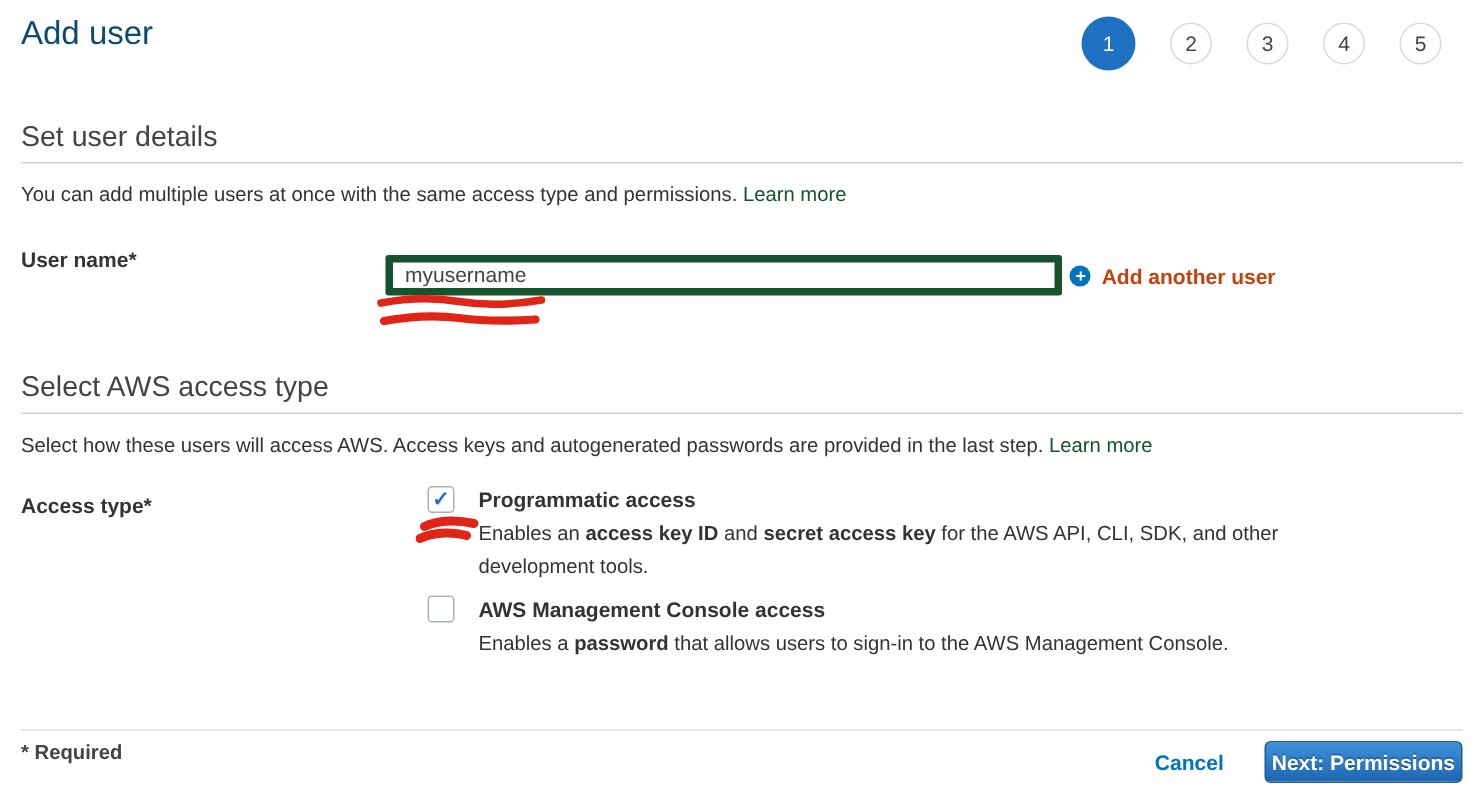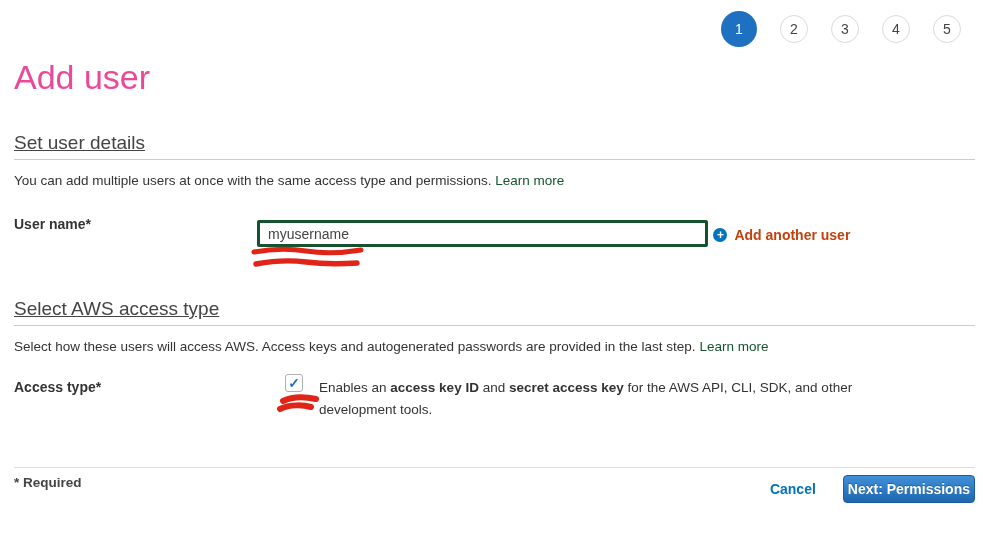--- a/index.html
+++ b/index.html
@@ -2,44 +2,44 @@
 <html><head>
 <meta charset="utf-8">
 <style>
   * { box-sizing: border-box; margin: 0; padding: 0; }
   html, body { width: 983px; height: 533px; overflow: hidden; background: #fff; }
   body { font-family: "Liberation Sans", sans-serif; color: #333; }
   .page { position: relative; width: 983px; height: 533px; padding: 0 8px 0 14px; }
 
   
   .header { display: flex; justify-content: space-between; align-items: flex-start; padding-top: 8px; }
-  .page-title { font-size: 34px; font-weight: 400; color: #ec4899; line-height: 1.25; margin-top: 48px; }
+  .page-title { font-size: 22px; font-weight: 400; color: #0c4a6e; line-height: 1.25; }
   .steps { display: flex; align-items: center; gap: 23px; margin-top: 2px; margin-right: 14px; height: 38px; }
   .step { width: 28px; height: 28px; border-radius: 50%; border: 1px solid #d7dbdb; background: #fff;
           display: flex; align-items: center; justify-content: center; font-size: 14px; color: #444; }
   .step.active { width: 36px; height: 36px; border: none; background: #1e70c1; color: #fff; }
 
   
-  .section-heading { font-size: 19px; font-weight: 400; color: #444; text-decoration: underline; }
+  .section-heading { font-size: 19px; font-weight: 400; color: #444; }
   .h-user { margin-top: 33px; }
   .h-access { margin-top: 51px; }
   .rule { border: none; border-top: 1px solid #ccc; margin-top: 5px; }
   .intro { font-size: 13.5px; margin-top: 12px; line-height: 17px; }
   .link { color: #14532d; text-decoration: none; cursor: pointer; }
 
   
   .form-row { display: flex; align-items: flex-start; }
   .row-user { margin-top: 22px; }
   .row-access { margin-top: 19px; gap: 28px; }
   .form-label { width: 236px; font-size: 14px; font-weight: bold; color: #333;
                 padding-top: 5px; flex: none; }
   .form-content { margin-left: 7px; }
 
   .input-wrap { position: relative; display: inline-block; }
-  .text-input { width: 451px; height: 27px; border: 3px solid #14532d; border-radius: 2px;
+  .text-input { width: 451px; height: 27px; border: 5px solid #14532d; border-radius: 2px;
                 font-family: "Liberation Sans", sans-serif; font-size: 14px; color: #444;
                 padding: 0 8px; outline: none; background: #fff; }
   .underline-svg { position: absolute; left: -6px; top: 25px; pointer-events: none; }
 
   .add-another { display: inline-flex; align-items: center; margin-top: 16px; margin-left: 1px; }
   .plus-icon { width: 14px; height: 14px; border-radius: 50%; background: #0073bb; color: #fff;
                display: inline-flex; align-items: center; justify-content: center;
                font-size: 12px; font-weight: bold; line-height: 1; flex: none; }
   .add-another-label { font-size: 14px; font-weight: bold; color: #c2410c; margin-left: 7px; }
 
@@ -115,24 +115,34 @@
         <span class="checkbox-wrap">
           <span class="checkbox">
             <span class="check">✓</span>
           </span>
           <svg class="scribble-svg" width="44" height="22" viewBox="0 0 44 22">
             <path d="M 6 7 C 16 2 30 3 39 5" fill="none" stroke="#e02417" stroke-width="6" stroke-linecap="round"></path>
             <path d="M 3 15 C 13 10 27 11 34 13" fill="none" stroke="#e02417" stroke-width="6" stroke-linecap="round"></path>
           </svg>
         </span>
         <div class="opt-text">
+          <div class="opt-title">Programmatic access</div>
           <div class="opt-desc"><span>Enables an </span><span class="b">access key ID</span><span> and </span><span class="b">secret access key</span><span> for the AWS API, CLI, SDK, and other development tools.</span></div>
         </div>
       </div>
 
+      <div class="option">
+        <span class="checkbox-wrap">
+          <span class="checkbox"></span>
+        </span>
+        <div class="opt-text">
+          <div class="opt-title">AWS Management Console access</div>
+          <div class="opt-desc"><span>Enables a </span><span class="b">password</span><span> that allows users to sign-in to the AWS Management Console.</span></div>
+        </div>
+      </div>
 
     </div>
   </div>
 
   <hr class="footer-rule">
   <div class="footer">
     <div class="required-note">* Required</div>
     <div class="footer-actions">
       <a class="cancel-link">Cancel</a>
       <button class="next-button">Next: Permissions</button>

